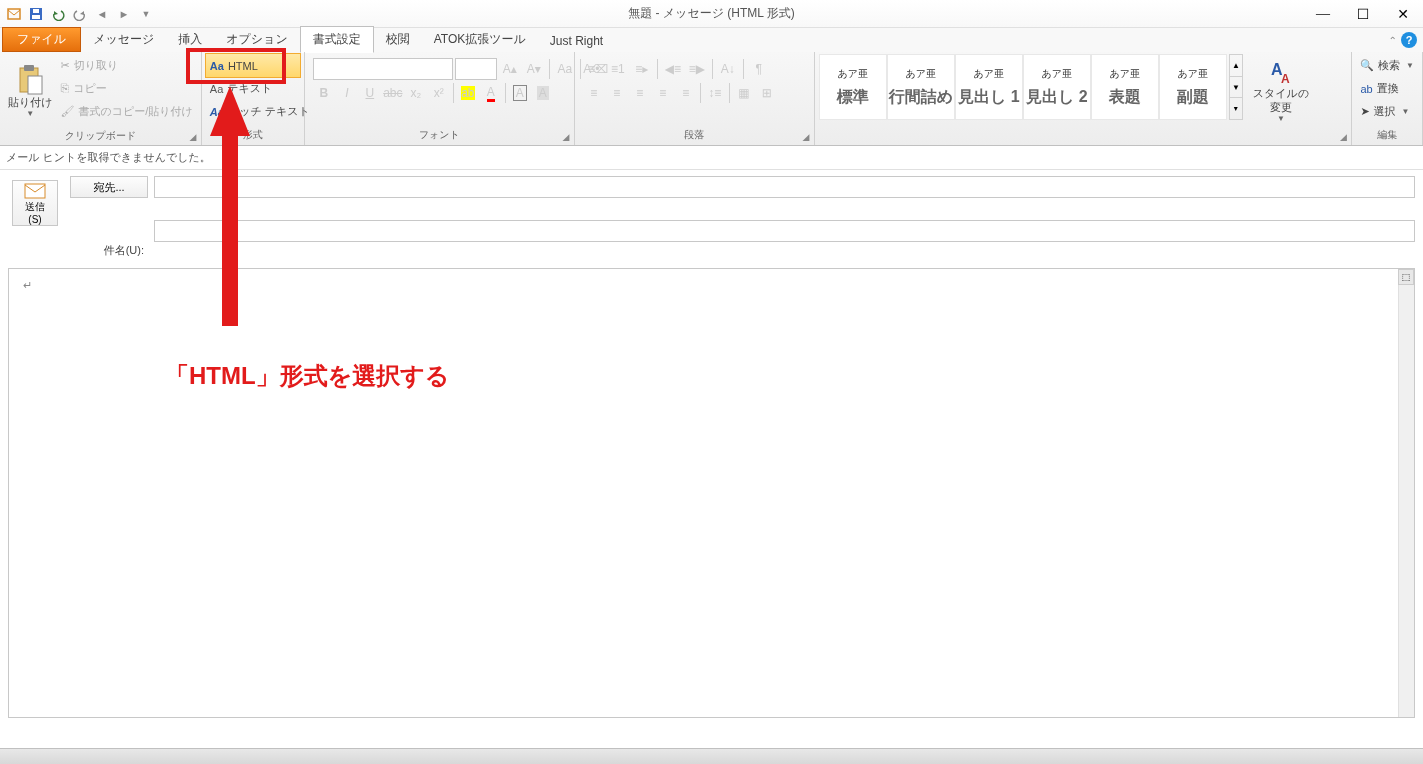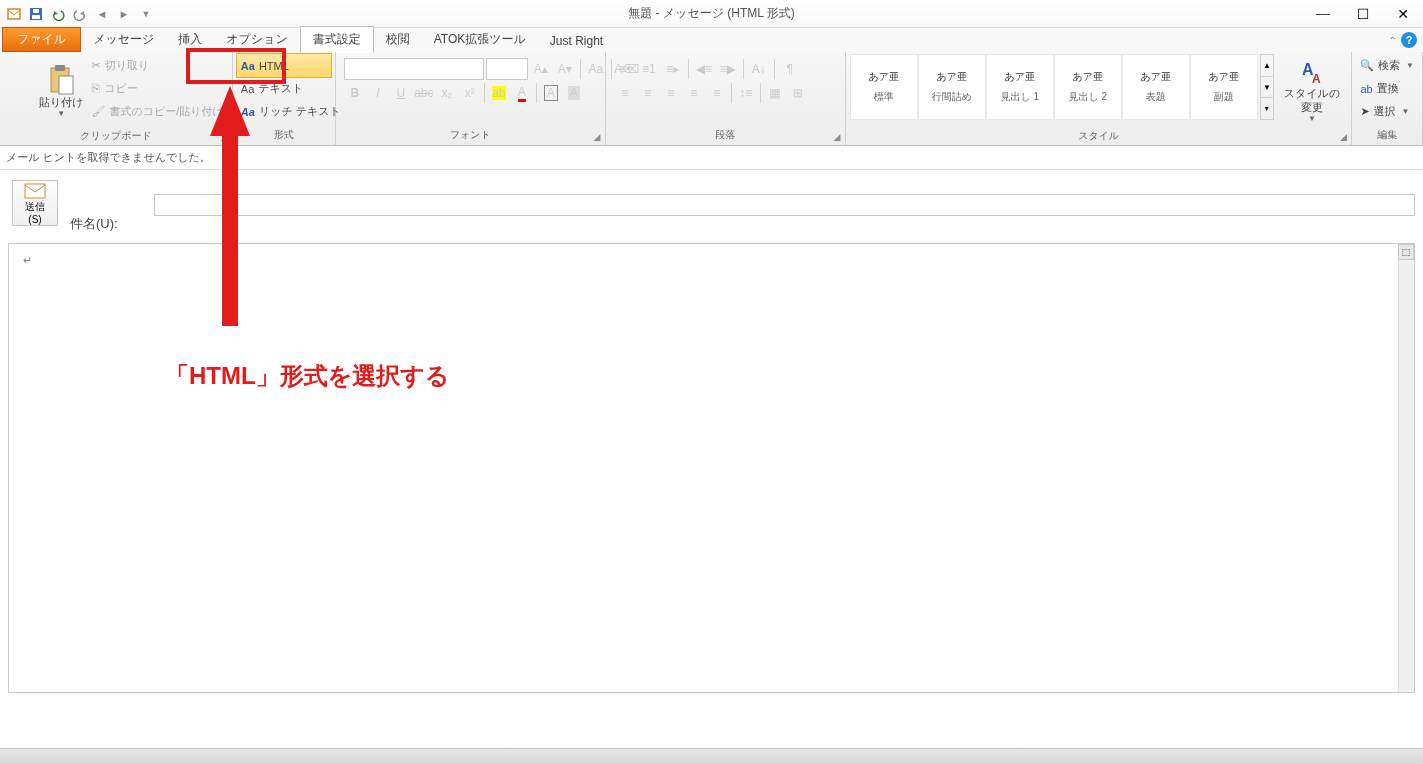--- a/index.html
+++ b/index.html
@@ -21,54 +21,54 @@
 .tabbar-right { position: absolute; right: 6px; top: 4px; display: flex; gap: 4px; align-items: center; }
 .help-icon { width: 16px; height: 16px; border-radius: 50%; background: #1f8fe0; color: #fff; font-size: 11px; font-weight: bold; display: flex; align-items: center; justify-content: center; }
 
 
 .ribbon { height: 94px; background: linear-gradient(#f7f7f7, #ededed); border-bottom: 1px solid #c0c0c0; display: flex; }
 .group { border-right: 1px solid #d0d0d0; display: flex; flex-direction: column; padding: 2px 4px; position: relative; }
 .group-label { text-align: center; font-size: 10px; color: #666; padding: 1px 0; }
 .group-body { flex: 1; display: flex; align-items: flex-start; }
 .dialoglauncher { position: absolute; right: 2px; bottom: 2px; width: 12px; height: 12px; font-size: 9px; color: #888; cursor: pointer; display: flex; align-items: center; justify-content: center; }
 
-.bigbtn { display: flex; flex-direction: column; align-items: center; justify-content: center; padding: 2px 4px; cursor: pointer; min-width: 40px; height: 74px; margin-left: 31px; }
+.bigbtn { display: flex; flex-direction: column; align-items: center; justify-content: center; padding: 2px 4px; cursor: pointer; min-width: 40px; height: 74px; }
 .bigbtn-label { font-size: 11px; color: #444; text-align: center; line-height: 1.2; }
 
 .vstack { display: flex; flex-direction: column; gap: 0; }
 .smallbtn { display: flex; align-items: center; gap: 4px; padding: 2px 4px; font-size: 11px; color: #444; cursor: pointer; height: 23px; white-space: nowrap; }
 .smallbtn.disabled { color: #aaa; cursor: default; }
 .smallbtn.highlighted { background: linear-gradient(#ffe9a8, #ffd76b); outline: 1px solid #f2ab31; }
 
 .format-group .smallbtn { width: 94px; }
 
 .font-row1 { display: flex; gap: 2px; align-items: center; margin-bottom: 2px; }
 .font-row2 { display: flex; gap: 1px; align-items: center; }
 .fontname { width: 140px; height: 22px; border: 1px solid #c8c8c8; background: #fff; font-size: 11px; padding: 0 4px; color: #aaa; }
 .fontsize { width: 42px; height: 22px; border: 1px solid #c8c8c8; background: #fff; }
 .iconbtn { width: 22px; height: 22px; display: flex; align-items: center; justify-content: center; cursor: pointer; font-size: 12px; color: #666; }
 .iconbtn.disabled { color: #ccc; cursor: default; }
 .sep { width: 1px; height: 20px; background: #d0d0d0; margin: 0 2px; }
 
 .style-gallery { display: flex; gap: 0; }
 .style-item { width: 68px; height: 66px; border: 1px solid #e8e8e8; background: #fff; display: flex; flex-direction: column; align-items: center; justify-content: center; cursor: pointer; }
 .style-sample { font-size: 10px; color: #333; }
-.style-name { font-size: 10px; color: #666; margin-top: 6px; }
+.style-name { font-size: 16px; color: #666; margin-top: 6px; font-weight: bold; }
 
 
 .hintbar { padding: 4px 6px; font-size: 11px; color: #555; border-bottom: 1px solid #e0e0e0; }
 
 
 .compose-header { padding: 6px 8px; display: flex; gap: 8px; }
 .send-area { display: flex; flex-direction: column; align-items: flex-start; padding: 4px; }
 .send-btn { width: 46px; height: 46px; border: 1px solid #c8c8c8; background: linear-gradient(#fdfdfd,#efefef); display: flex; flex-direction: column; align-items: center; justify-content: center; cursor: pointer; font-size: 10px; }
 .fields { flex: 1; display: flex; flex-direction: column; gap: 6px; }
 .field-row { display: flex; align-items: center; gap: 6px; }
 .field-btn { width: 78px; height: 22px; border: 1px solid #c8c8c8; background: linear-gradient(#fdfdfd,#efefef); cursor: pointer; font-size: 11px; display:flex; align-items:center; justify-content:center; }
-.field-label { width: 78px; text-align: left; font-size: 13px; color: #444; padding-right: 4px; margin-top: 39px; }
+.field-label { width: 78px; text-align: right; font-size: 11px; color: #444; padding-right: 4px; margin-top: 39px; }
 .field-input { flex: 1; height: 22px; border: 1px solid #c8c8c8; padding: 0 4px; font-size: 11px; }
 
 
 .msgbody { margin: 4px 8px; border: 1px solid #c8c8c8; height: 450px; position: relative; background: #fff; overflow: hidden; }
 .msgbody-inner { padding: 10px 14px; height: 100%; }
 .cursor-mark { font-size: 11px; color: #888; }
 .scroll-right { position: absolute; right: 0; top: 0; bottom: 0; width: 16px; background: #f0f0f0; border-left: 1px solid #e0e0e0; }
 .zoom-thing { position: absolute; right: 0; top: 0; width: 16px; height: 16px; background: #e8e8e8; border: 1px solid #ccc; font-size: 9px; display:flex;align-items:center;justify-content:center; }
 
 
@@ -308,21 +308,20 @@
       <div class="bigbtn" style="margin-left:6px">
         <svg width="28" height="28">
             <text x="4" y="16" font-size="16" fill="#2a5aa8" font-weight="bold">A</text>
             <text x="14" y="24" font-size="12" fill="#c03030" font-weight="bold">A</text>
           </svg>
         <div class="bigbtn-label" style="white-space:pre">スタイルの
 変更</div>
         <span style="font-size:8px;color:#666">▼</span>
       </div>
     </div>
-    <div class="group-label">スタイル</div>
     <div class="dialoglauncher">◢</div>
   </div>
 
   <div class="group">
     <div class="group-body">
       <div class="vstack">
         <div class="smallbtn">
             <span>🔍</span>
             <span>検索</span>
             <span style="font-size:8px;color:#666;margin-left:2px">▼</span>
@@ -351,20 +350,24 @@
       <svg width="24" height="18">
           <rect x="2" y="2" width="20" height="14" fill="#fff" stroke="#d78b2a"></rect>
           <path d="M2 3 L12 10 L22 3" stroke="#d78b2a" fill="none"></path>
         </svg>
       <span>送信</span>
       <span>(S)</span>
     </div>
   </div>
   <div class="fields">
     <div class="field-row">
+      <div class="field-btn">宛先...</div>
+      <input class="field-input" value="" style="">
+    </div>
+    <div class="field-row">
       <div class="field-label">件名(U):</div>
       <input class="field-input" value="" style="">
     </div>
   </div>
 </div>
 
 <div class="msgbody">
   <div class="msgbody-inner">
     <span class="cursor-mark">↵</span>
   </div>

